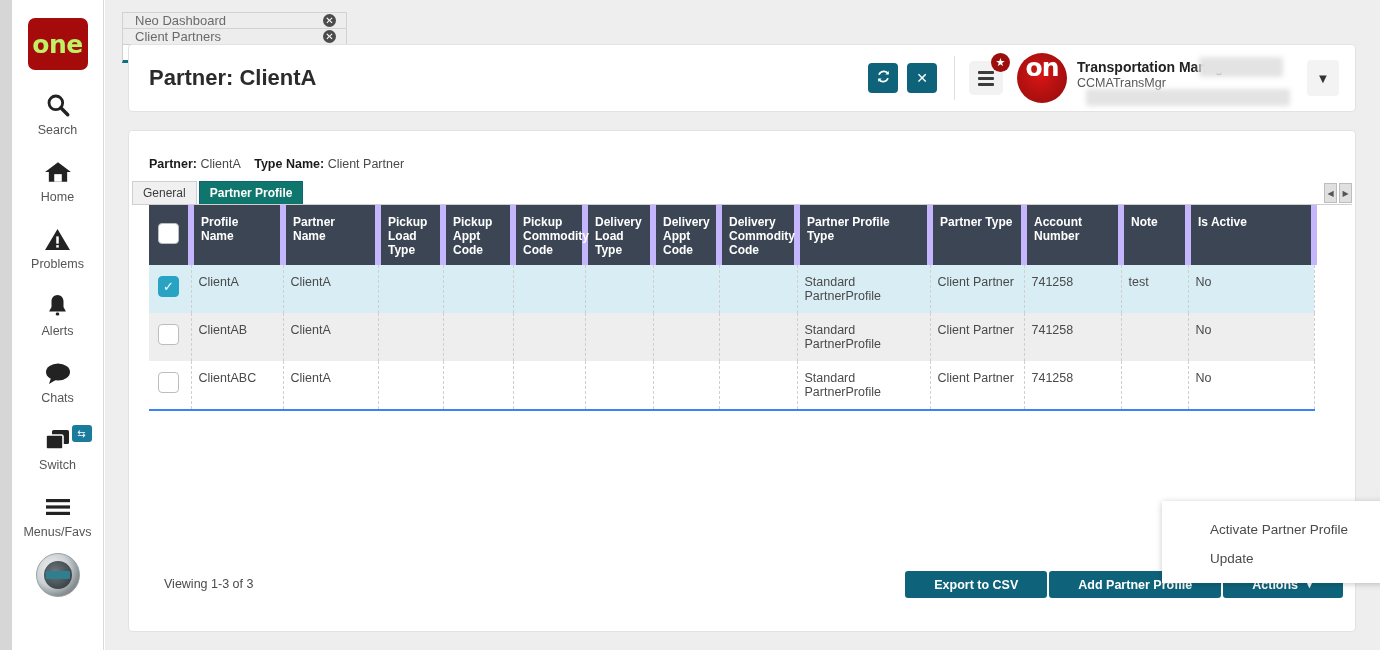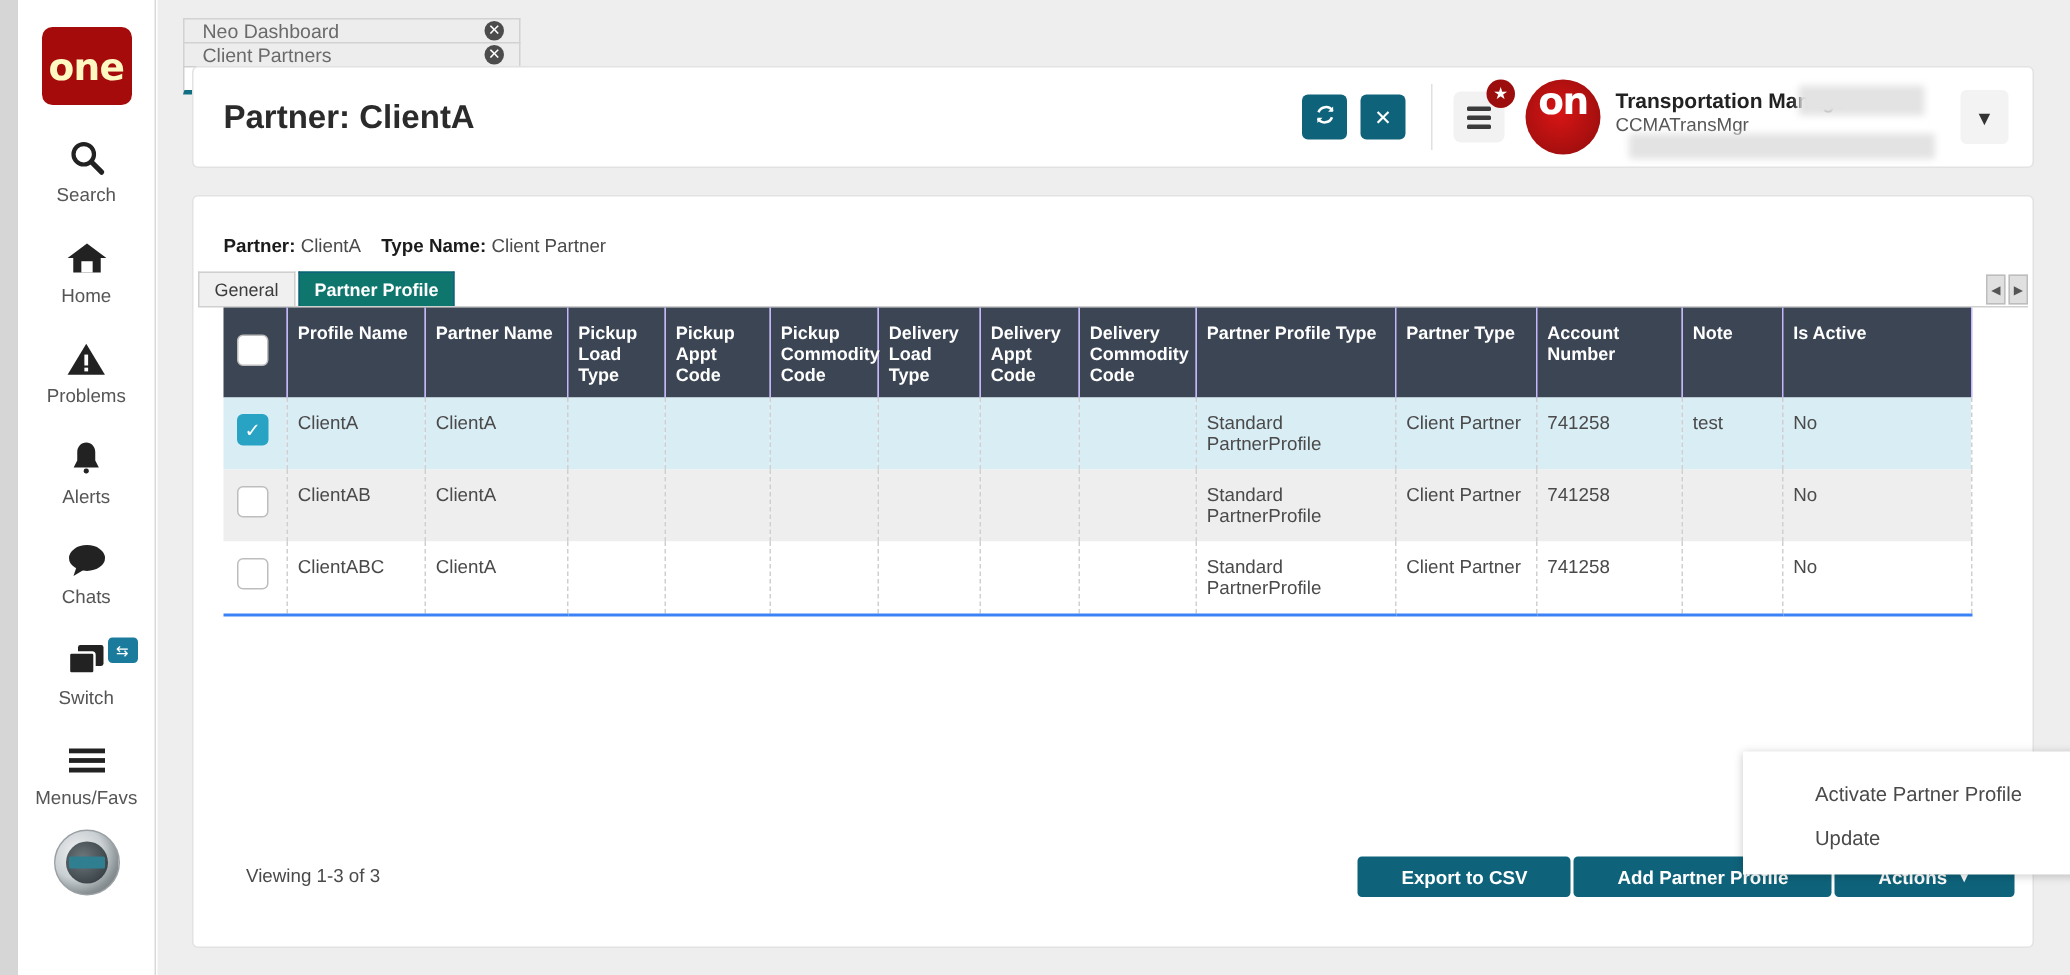--- a/index.html
+++ b/index.html
@@ -21,21 +21,21 @@
     position: absolute; left: 12px; top: 0;
     width: 92px; height: 650px;
     background: #ffffff;
     border-right: 1px solid #d9d9d9;
     display: flex; flex-direction: column; align-items: center;
   }
   #brand-logo {
     width: 60px; height: 52px; margin-top: 18px;
     background: #a50b0b; border-radius: 7px;
     display: flex; align-items: center; justify-content: center;
-    color: #fef9c3; font-size: 25px; font-weight: bold; letter-spacing: -0.5px;
+    color: #bef264; font-size: 25px; font-weight: bold; letter-spacing: -0.5px;
     font-family: "DejaVu Sans", sans-serif;
   }
   .rail-item {
     width: 92px; margin-top: 20px;
     display: flex; flex-direction: column; align-items: center;
     position: relative; cursor: pointer;
   }
   .rail-icon { height: 30px; display: flex; align-items: center; justify-content: center; color: #333; }
   .rail-label { font-size: 12.5px; color: #555; margin-top: 3px; }
   .switch-badge {
@@ -183,21 +183,21 @@
     font-size: 8px; color: #555; cursor: pointer;
   }
 
   
   #grid-wrap { position: absolute; left: 20px; top: 74px; width: 1165px; }
   table#grid { border-collapse: collapse; width: 1165px; table-layout: fixed; }
   #grid thead th {
     background: #3b4553; color: #ffffff;
     font-size: 12px; font-weight: bold; text-align: left;
     vertical-align: top; padding: 10px 7px 8px 7px;
-    border-right: 1px solid #c4b5fd;
+    border-right: 6px solid #c4b5fd;
     height: 52px;
   }
   #grid thead th.cb-col { width: 40px; vertical-align: middle; padding: 0 0 0 9px; }
   #grid tbody td {
     font-size: 12.5px; color: #4a4a4a;
     padding: 10px 7px; vertical-align: top;
     border-right: 1px dashed #cfcfcf;
     height: 47px;
   }
   #grid tbody td.cb-col { border-right: 1px dashed #cfcfcf; padding: 11px 0 0 9px; }

